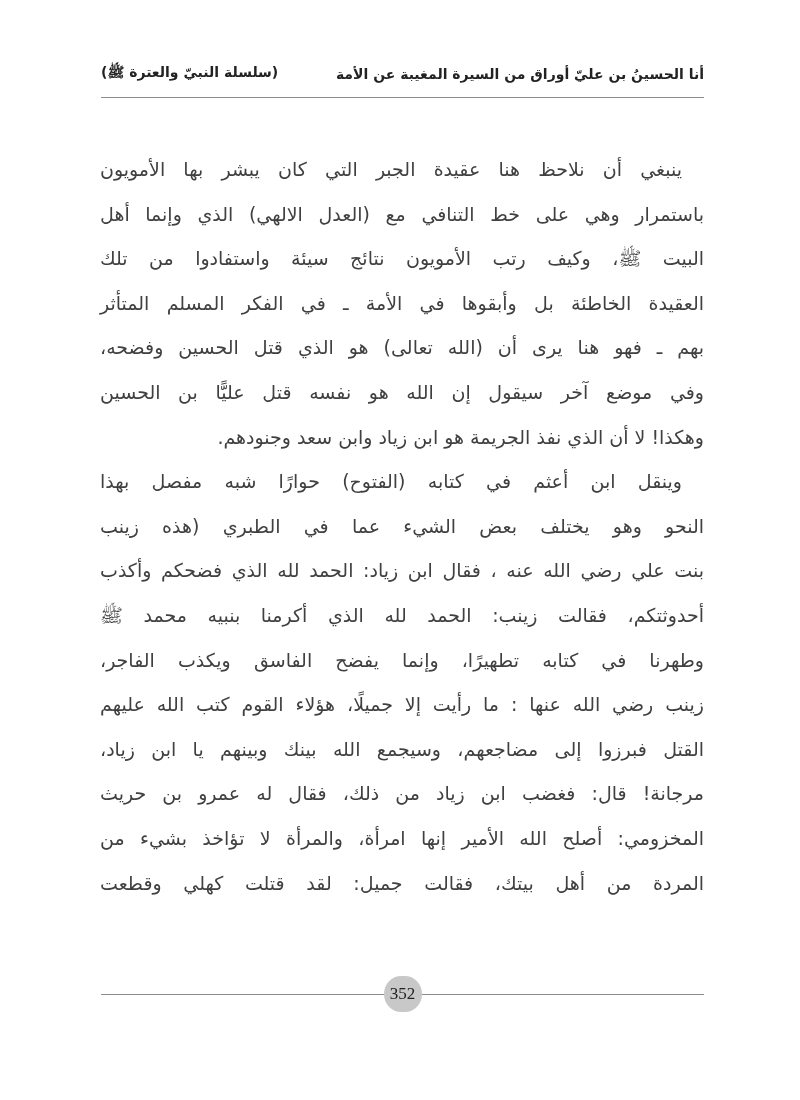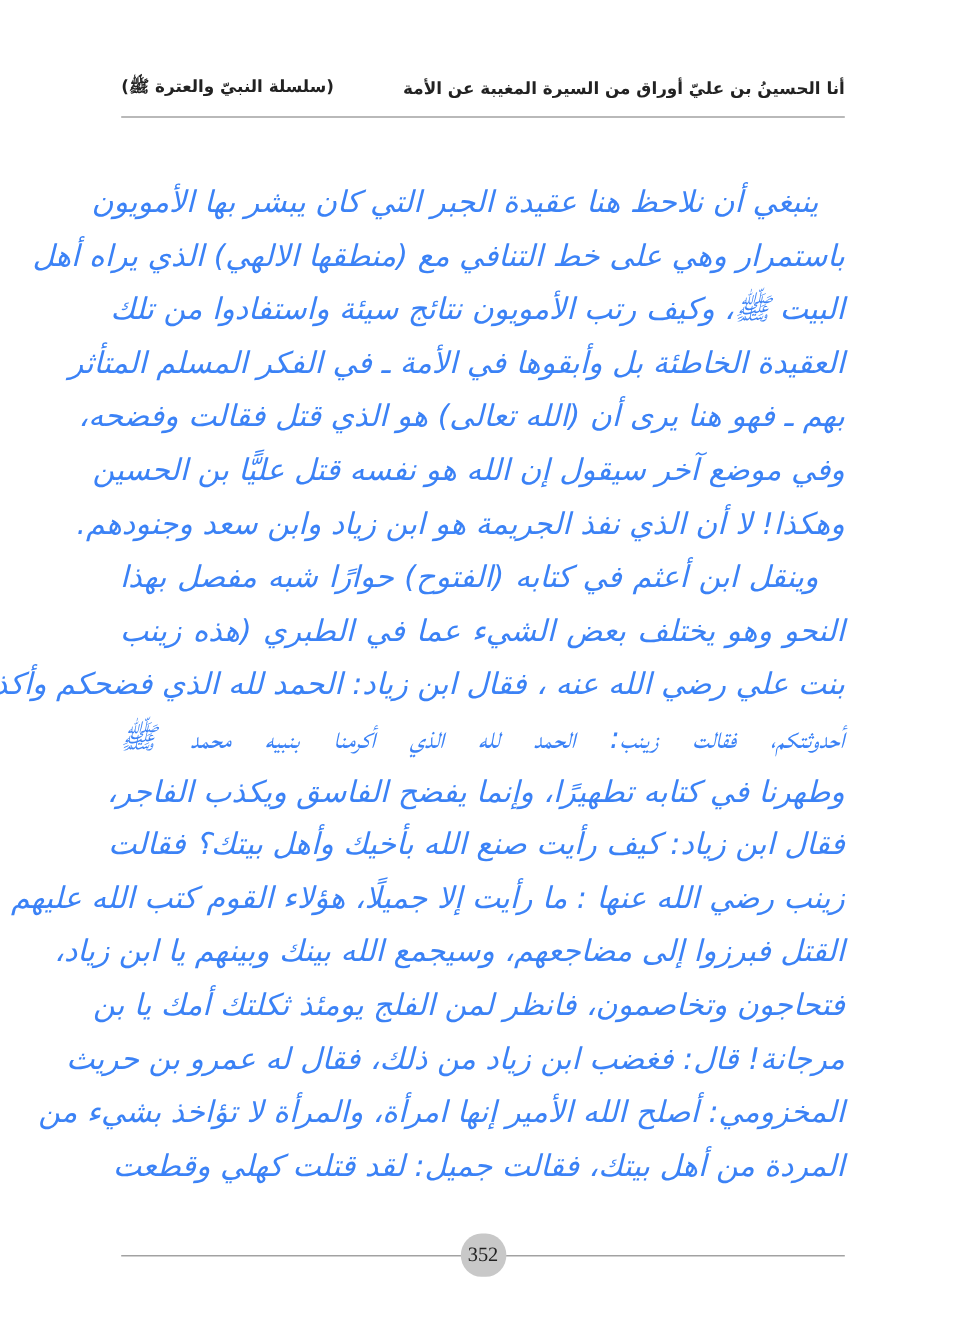--- a/index.html
+++ b/index.html
@@ -18,27 +18,27 @@
   }
   .header-series { order: 1; }
   .header-title { order: 2; }
   .header-rule {
     position: absolute; left: 101px; right: 96px; top: 97px; height: 0;
     border-top: 1.5px solid #8c8c8c;
   }
   .body-text {
     position: absolute; left: 100px; right: 96px; top: 147px;
     direction: rtl; text-align: justify; text-align-last: justify;
-    font-family: "DejaVu Sans", sans-serif; font-size: 25px; line-height: 44.6px; color: #3b82f6; font-style: italic;
+    font-family: "DejaVu Sans", sans-serif; font-size: 19px; line-height: 44.6px; color: #404040;
   }
   .body-text .line { display: block; white-space: nowrap; text-align: justify; text-align-last: justify; }
   .body-text .line.last { text-align-last: right; }
   .body-text .line.indent { padding-right: 22px; }
   .page-footer {
-    position: absolute; left: 101px; right: 96px; top: 1028px; height: 36px;
+    position: absolute; left: 101px; right: 96px; top: 976px; height: 36px;
   }
   .footer-rule {
     position: absolute; left: 0; right: 0; top: 18px; border-top: 1.5px solid #8c8c8c;
   }
   .page-number {
     position: absolute; left: 50%; top: 0; transform: translateX(-50%);
     width: 38px; height: 36px; background: #c8c8c8;
     border-radius: 45% 45% 45% 45% / 50% 50% 50% 50%;
     display: flex; align-items: center; justify-content: center;
     font-family: "Liberation Serif", serif; font-size: 17px; color: #222;
@@ -48,35 +48,33 @@
 <body>
 
 <div class="page-header">
   <div class="header-series">(سلسلة النبيّ والعترة ﷺ)</div>
   <div class="header-title">أنا الحسينُ بن عليّ أوراق من السيرة المغيبة عن الأمة</div>
 </div>
 <div class="header-rule"></div>
 
 <div class="body-text">
   <span class="line indent">ينبغي أن نلاحظ هنا عقيدة الجبر التي كان يبشر بها الأمويون</span>
-  <span class="line">باستمرار وهي على خط التنافي مع (منطقها الالهي) الذي يراه أهل</span>
+  <span class="line">باستمرار وهي على خط التنافي مع (العدل الالهي) الذي وإنما أهل</span>
   <span class="line">البيت ﷺ، وكيف رتب الأمويون نتائج سيئة واستفادوا من تلك</span>
   <span class="line">العقيدة الخاطئة بل وأبقوها في الأمة ـ في الفكر المسلم المتأثر</span>
-  <span class="line">بهم ـ فهو هنا يرى أن (الله تعالى) هو الذي قتل فقالت وفضحه،</span>
+  <span class="line">بهم ـ فهو هنا يرى أن (الله تعالى) هو الذي قتل الحسين وفضحه،</span>
   <span class="line">وفي موضع آخر سيقول إن الله هو نفسه قتل عليًّا بن الحسين</span>
   <span class="line last">وهكذا! لا أن الذي نفذ الجريمة هو ابن زياد وابن سعد وجنودهم.</span>
   <span class="line indent">وينقل ابن أعثم في كتابه (الفتوح) حوارًا شبه مفصل بهذا</span>
   <span class="line">النحو وهو يختلف بعض الشيء عما في الطبري (هذه زينب</span>
   <span class="line">بنت علي رضي الله عنه ، فقال ابن زياد: الحمد لله الذي فضحكم وأكذب</span>
   <span class="line">أحدوثتكم، فقالت زينب: الحمد لله الذي أكرمنا بنبيه محمد ﷺ</span>
   <span class="line">وطهرنا في كتابه تطهيرًا، وإنما يفضح الفاسق ويكذب الفاجر،</span>
-  <span class="line">فقال ابن زياد: كيف رأيت صنع الله بأخيك وأهل بيتك؟ فقالت</span>
   <span class="line">زينب رضي الله عنها : ما رأيت إلا جميلًا، هؤلاء القوم كتب الله عليهم</span>
   <span class="line">القتل فبرزوا إلى مضاجعهم، وسيجمع الله بينك وبينهم يا ابن زياد،</span>
-  <span class="line">فتحاجون وتخاصمون، فانظر لمن الفلج يومئذ ثكلتك أمك يا بن</span>
   <span class="line">مرجانة! قال: فغضب ابن زياد من ذلك، فقال له عمرو بن حريث</span>
   <span class="line">المخزومي: أصلح الله الأمير إنها امرأة، والمرأة لا تؤاخذ بشيء من</span>
   <span class="line">المردة من أهل بيتك، فقالت جميل: لقد قتلت كهلي وقطعت</span>
 </div>
 
 <div class="page-footer">
   <div class="footer-rule"></div>
   <div class="page-number">352</div>
 </div>
 

